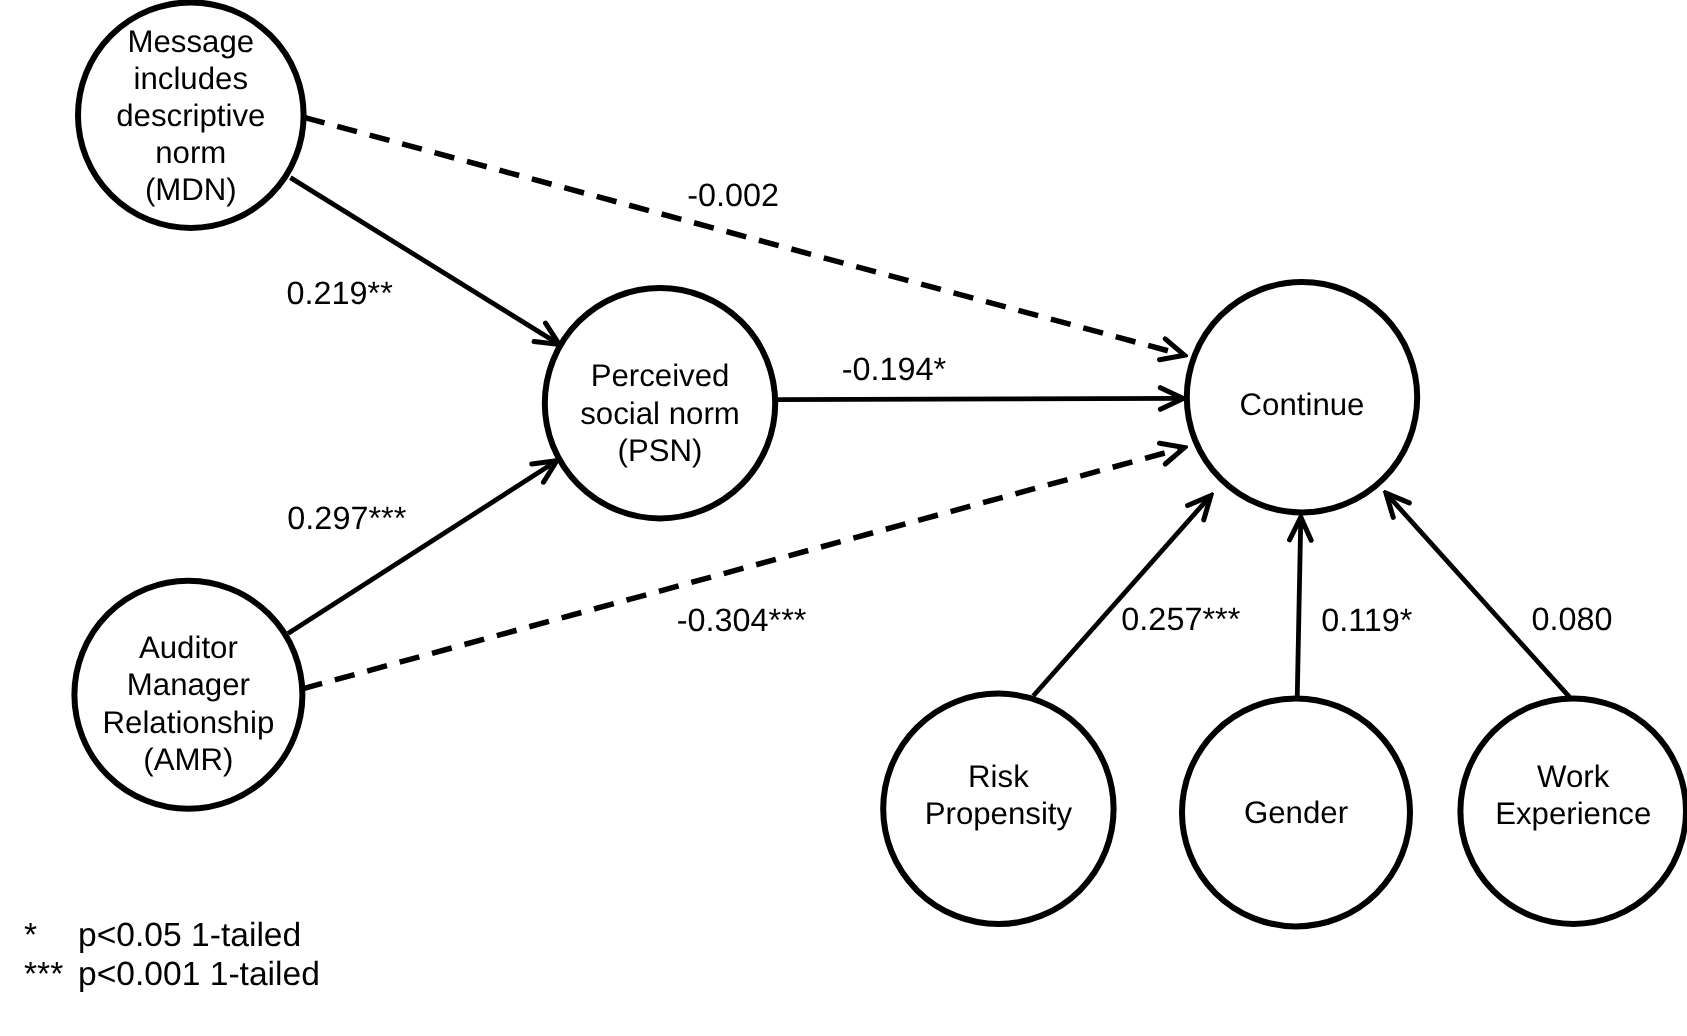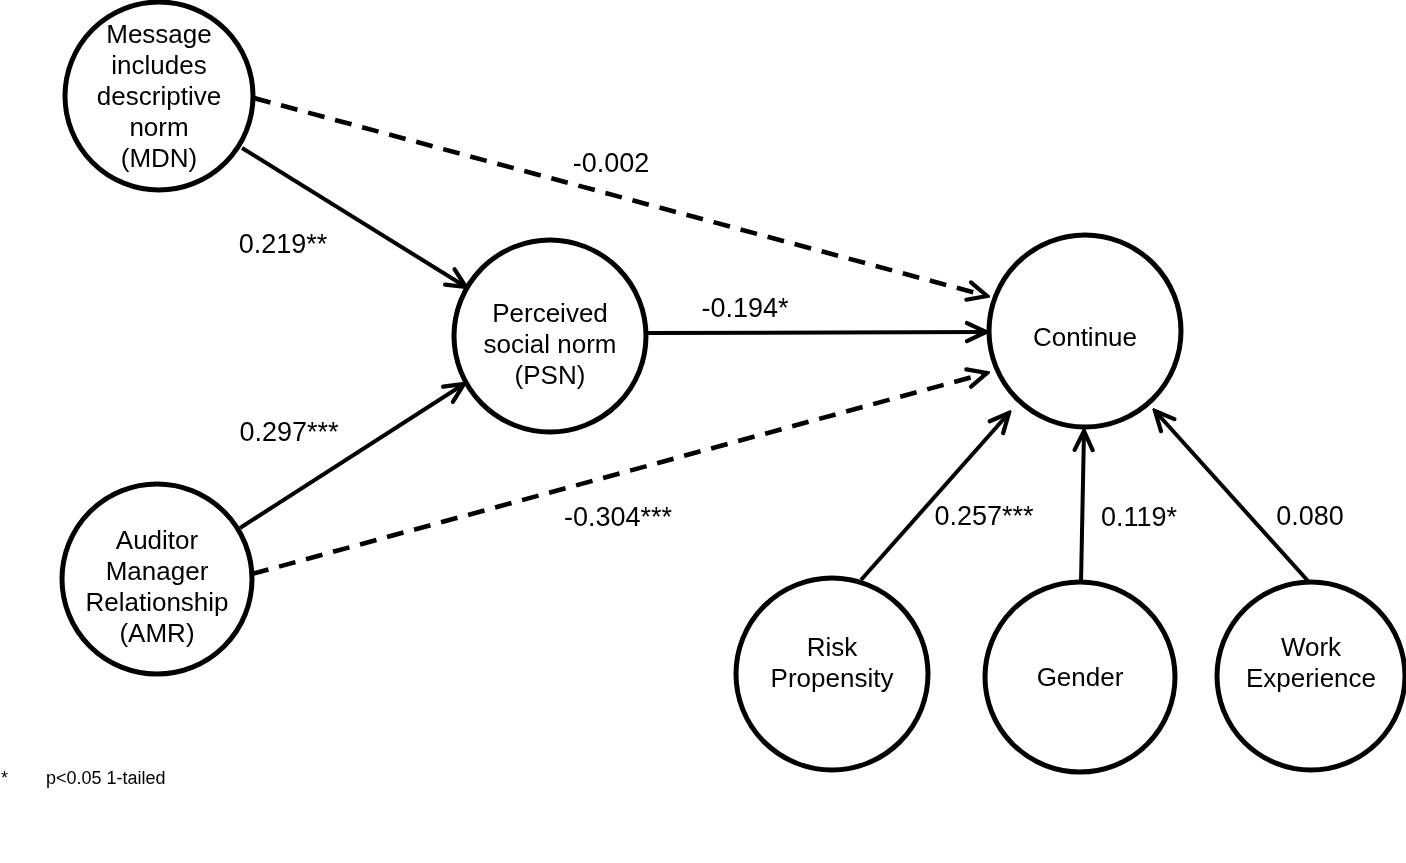--- a/index.html
+++ b/index.html
@@ -12,22 +12,22 @@
     overflow:hidden;
   }
   .canvas{position:absolute;left:0;top:0;width:1406px;height:863px;}
   svg{position:absolute;left:0;top:0;}
   .edge{stroke:#000000;stroke-width:4;fill:none;}
   .edge.dashed{stroke-width:4.6;stroke-dasharray:17 11;}
   .node-circle{fill:#ffffff;stroke:#000000;stroke-width:5;}
   .node-label{font-size:26px;fill:#000000;text-anchor:middle;dominant-baseline:central;}
   .edge-label{font-size:27px;fill:#000000;text-anchor:middle;dominant-baseline:central;}
   .legend{
-    position:absolute;left:1px;top:762px;
-    font-size:18px;line-height:33px;color:#000000;
+    position:absolute;left:20px;top:762px;
+    font-size:28px;line-height:33px;color:#000000;
     white-space:nowrap;
   }
   .legend .sym{display:inline-block;width:45px;}
 </style>
 </head>
 <body>
 
 <div class="canvas">
 
   <svg width="1406" height="863" viewBox="0 0 1406 863" xmlns="http://www.w3.org/2000/svg">
@@ -83,15 +83,18 @@
           <circle cx="1311" cy="676" r="94" class="node-circle"></circle>
           <text class="node-label"><tspan x="1311" y="646.5">Work</tspan><tspan x="1311" y="677.5">Experience</tspan></text>
         </g>
       </g>
     </svg>
 
   <div class="legend">
     <div class="legend-line">
       <span class="sym">*</span><span>p&lt;0.05 1-tailed</span>
     </div>
+    <div class="legend-line">
+      <span class="sym">***</span><span>p&lt;0.001 1-tailed</span>
+    </div>
   </div>
 
 </div>
 
 </body></html>

